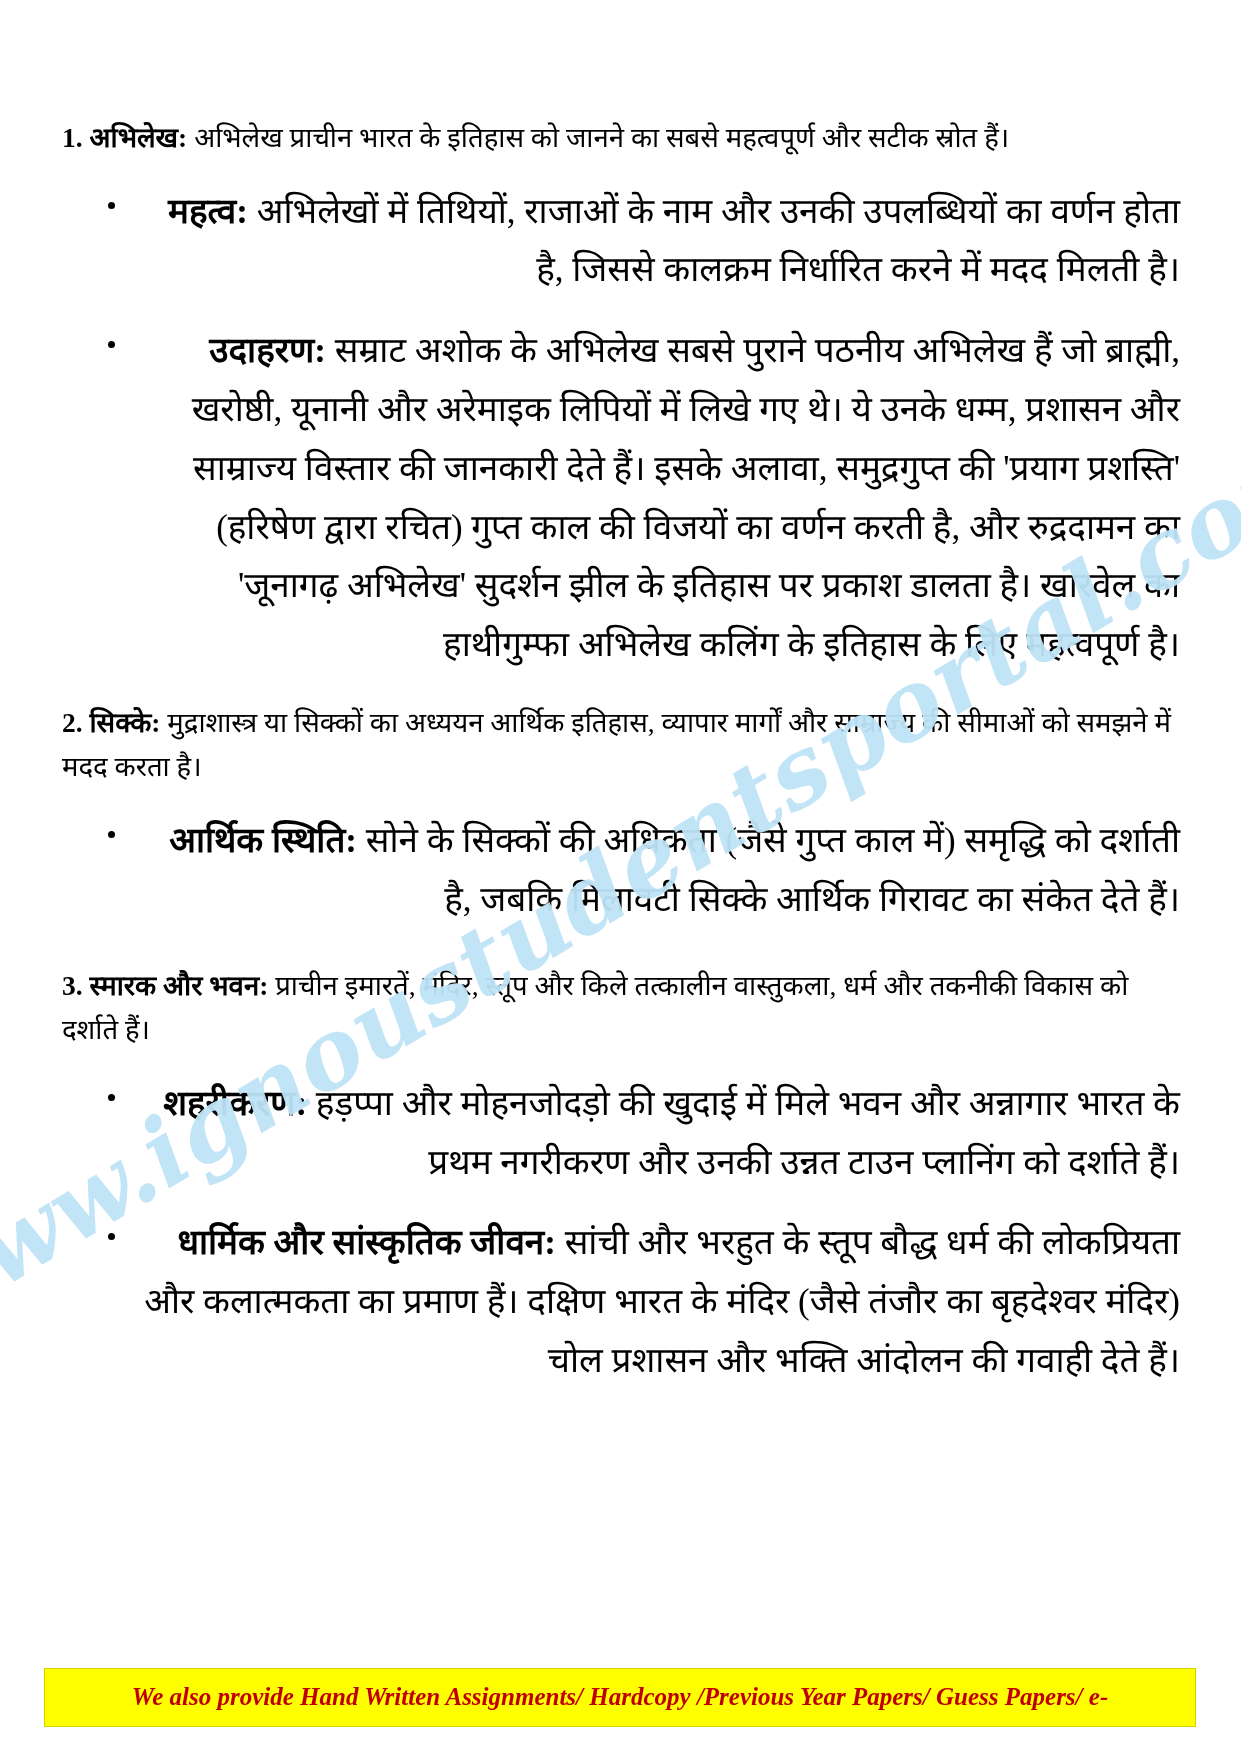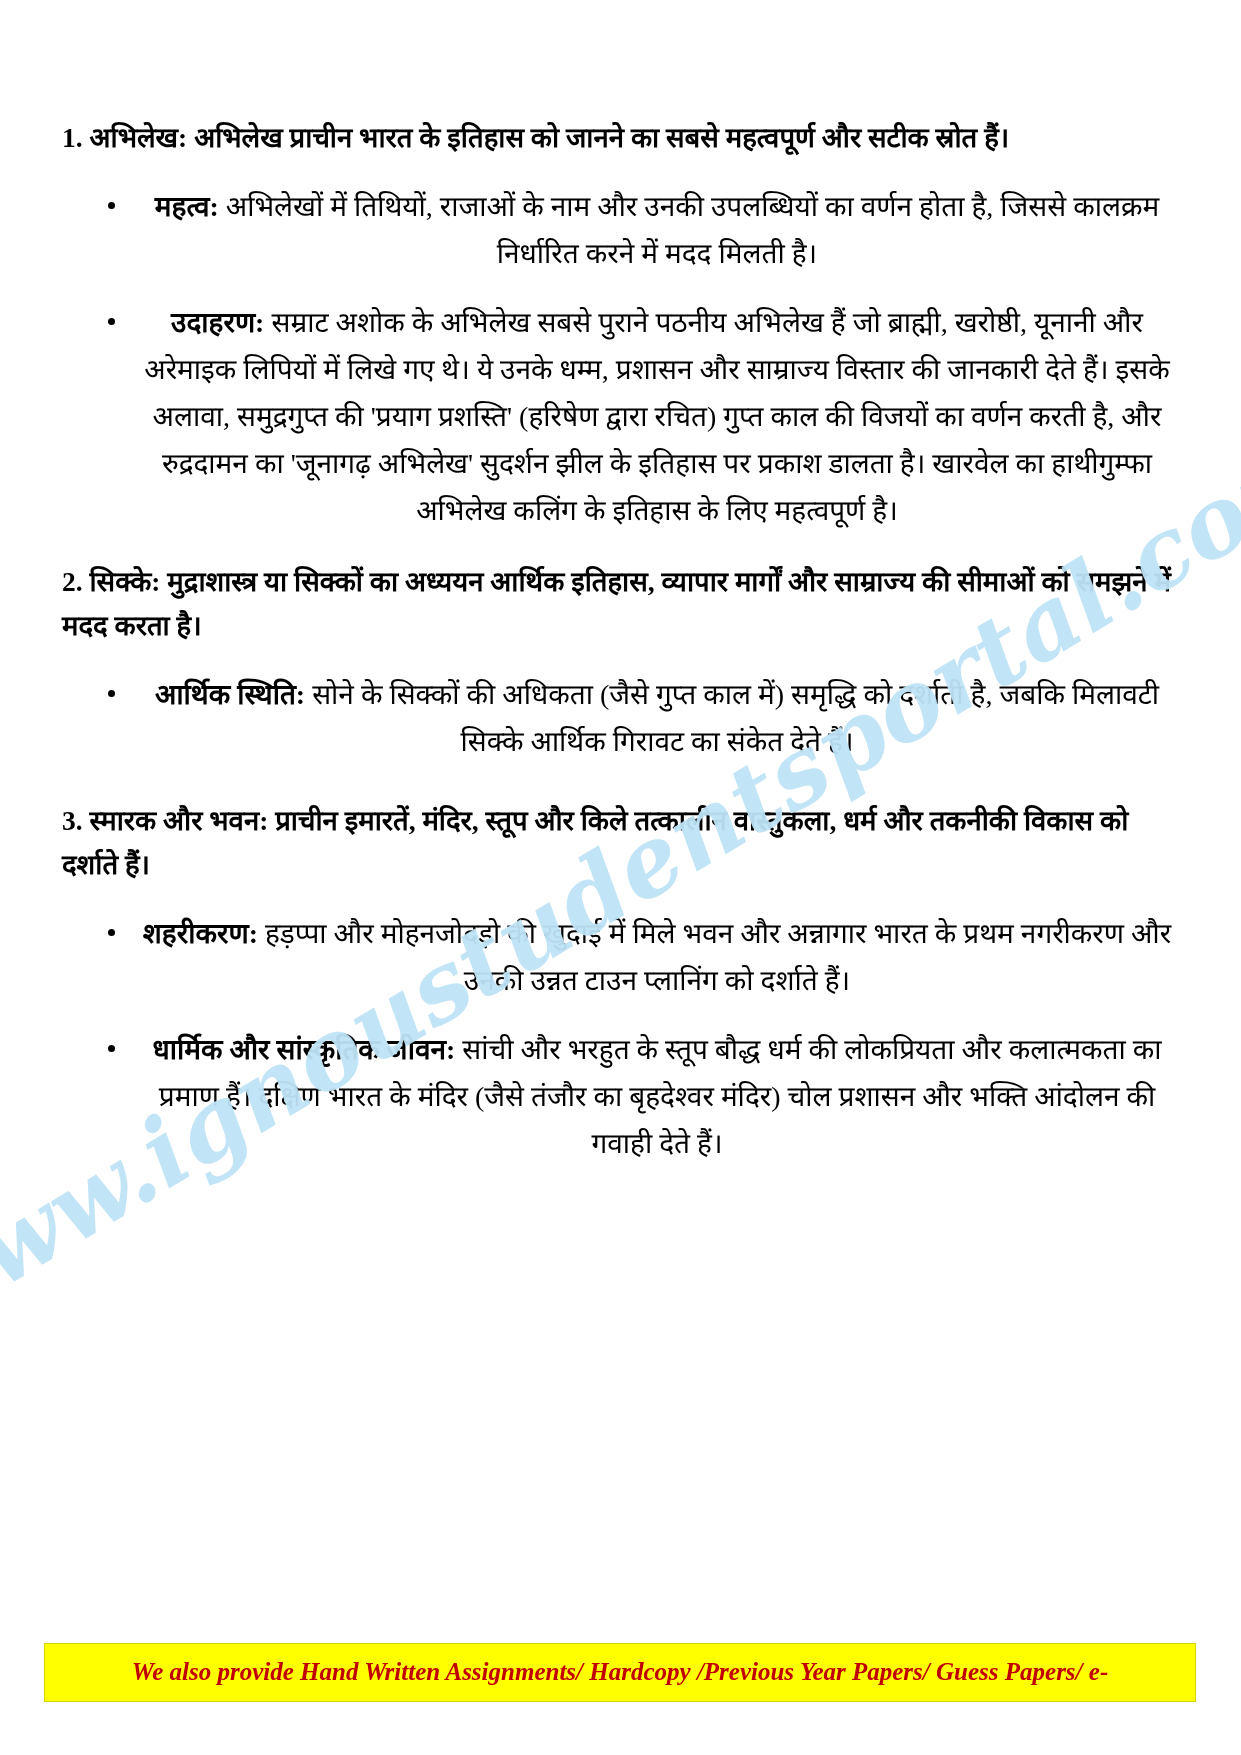--- a/index.html
+++ b/index.html
@@ -52,34 +52,34 @@
 
   .numbered {
     font-size: 27.5px;
     line-height: 1.62;
     margin: 0 0 6px 0;
     text-align: left;
   }
   .numbered .lead {
     font-weight: 700;
   }
-  .numbered .body { font-weight: 700; }
+  .numbered .body { font-weight: 400; }
 
   .bullets {
     list-style: none;
     margin: 0;
     padding: 0;
   }
   .bullets li {
     position: relative;
-    font-size: 28px;
+    font-size: 35px;
     line-height: 1.68;
     margin: 22px 0 22px 0;
     padding-left: 72px;
-    text-align: center;
+    text-align: right;
   }
   .bullets li::before {
     content: "";
     position: absolute;
     left: 46px;
     top: 19px;
     width: 7px;
     height: 7px;
     background: #000;
     border-radius: 50%;
@@ -87,21 +87,21 @@
   .bullets .lead { font-weight: 700; }
   .bullets .body { font-weight: 400; }
 
   .sec-gap-a { margin-top: 26px; }
   .sec-gap-b { margin-top: 34px; }
 
   
   .footer {
     position: absolute;
     left: 44px;
-    bottom: 53px;
+    bottom: 28px;
     width: 1152px;
     background: #ffff00;
     border: 1px solid #d4d400;
     box-sizing: border-box;
     padding: 10px 14px 12px 14px;
     text-align: center;
     z-index: 8;
   }
   .footer .line {
     font-family: "Liberation Serif", "DejaVu Serif", serif;

